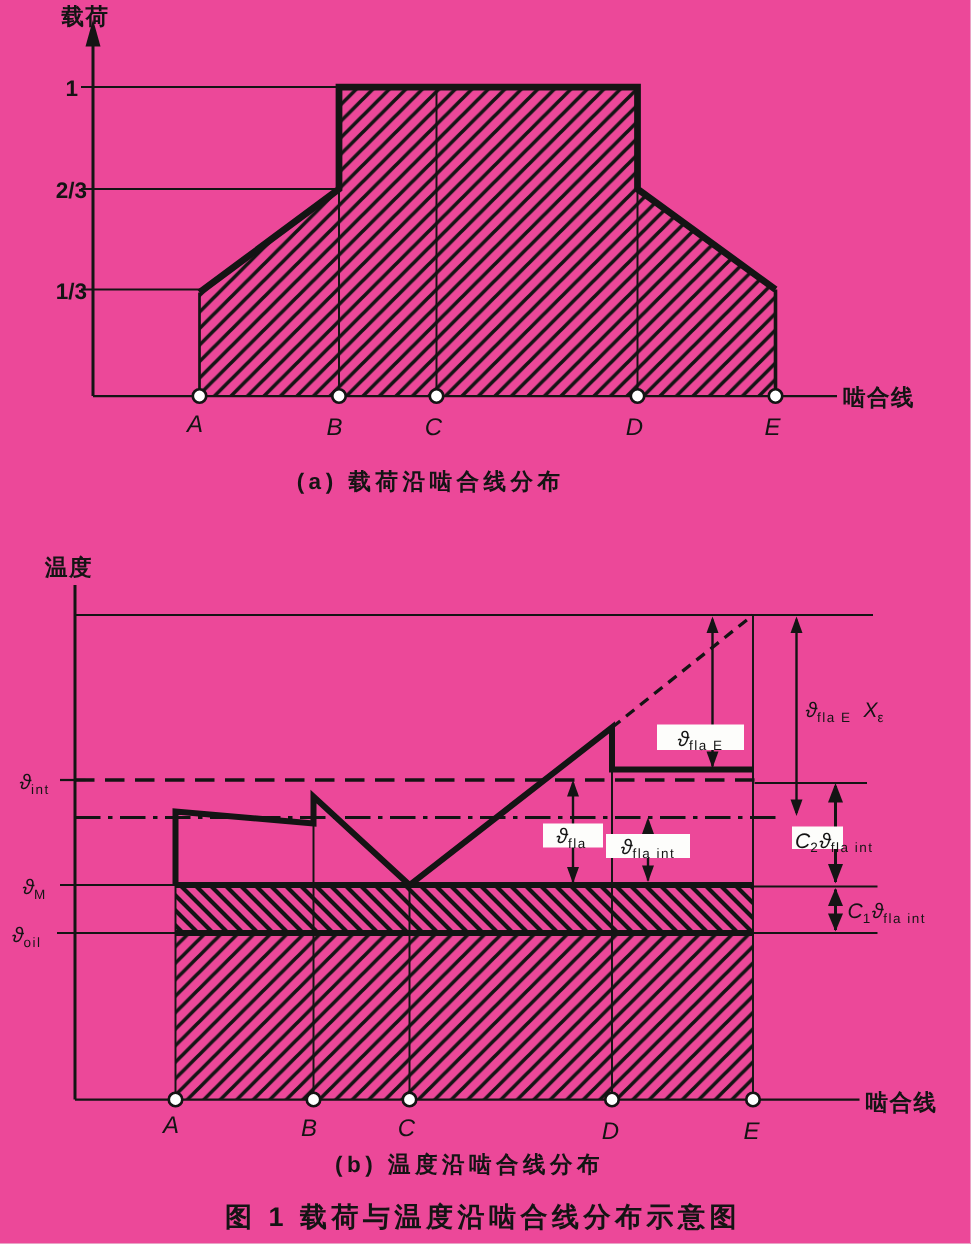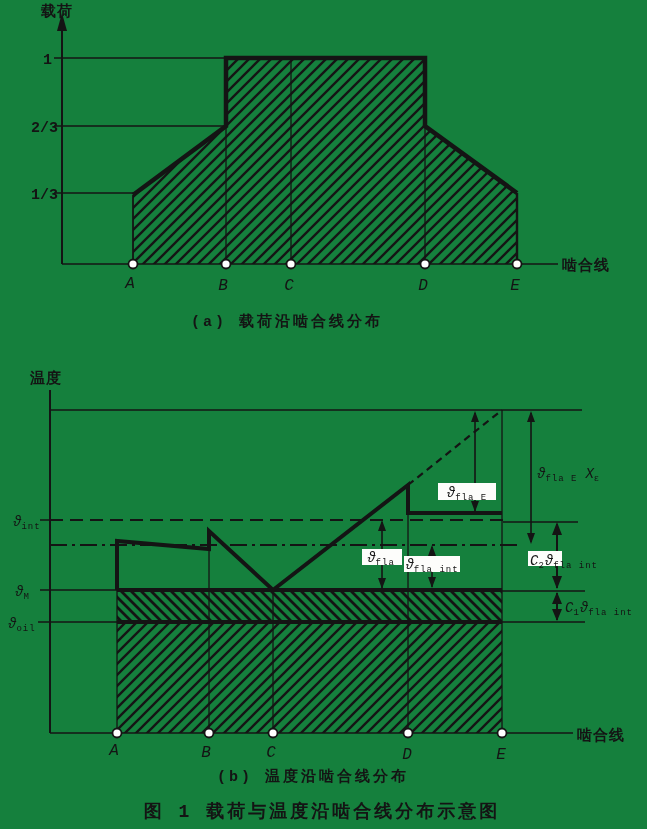--- a/index.html
+++ b/index.html
@@ -1,17 +1,17 @@
 <!DOCTYPE html>
 <html><head>
 <meta charset="utf-8">
 <style>
   html,body{margin:0;padding:0;background:#e8e8e8;}
-  #page{position:relative;width:647px;height:829px;background:#15803d;margin:0 auto;
-        font-family:Liberation Mono, monospace;color:#141414;overflow:hidden;}
+  #page{position:relative;width:647px;height:829px;background:#ec4899;margin:0 auto;
+        font-family:Liberation Sans, sans-serif;color:#141414;overflow:hidden;}
   svg{position:absolute;left:0;top:0;}
   svg text{fill:#141414;}
   .cjk{font-weight:bold;font-size:15px;letter-spacing:1px;}
   .cap{font-weight:bold;font-size:15px;letter-spacing:3px;}
   .capmain{font-weight:bold;font-size:18px;letter-spacing:3px;}
   .tick{font-size:15px;font-weight:bold;}
   .pt{font-style:italic;font-size:16px;}
   .sym{font-size:14px;font-style:italic;}
   .sub{font-size:9px;letter-spacing:1px;}
   .ital{font-style:italic;}

